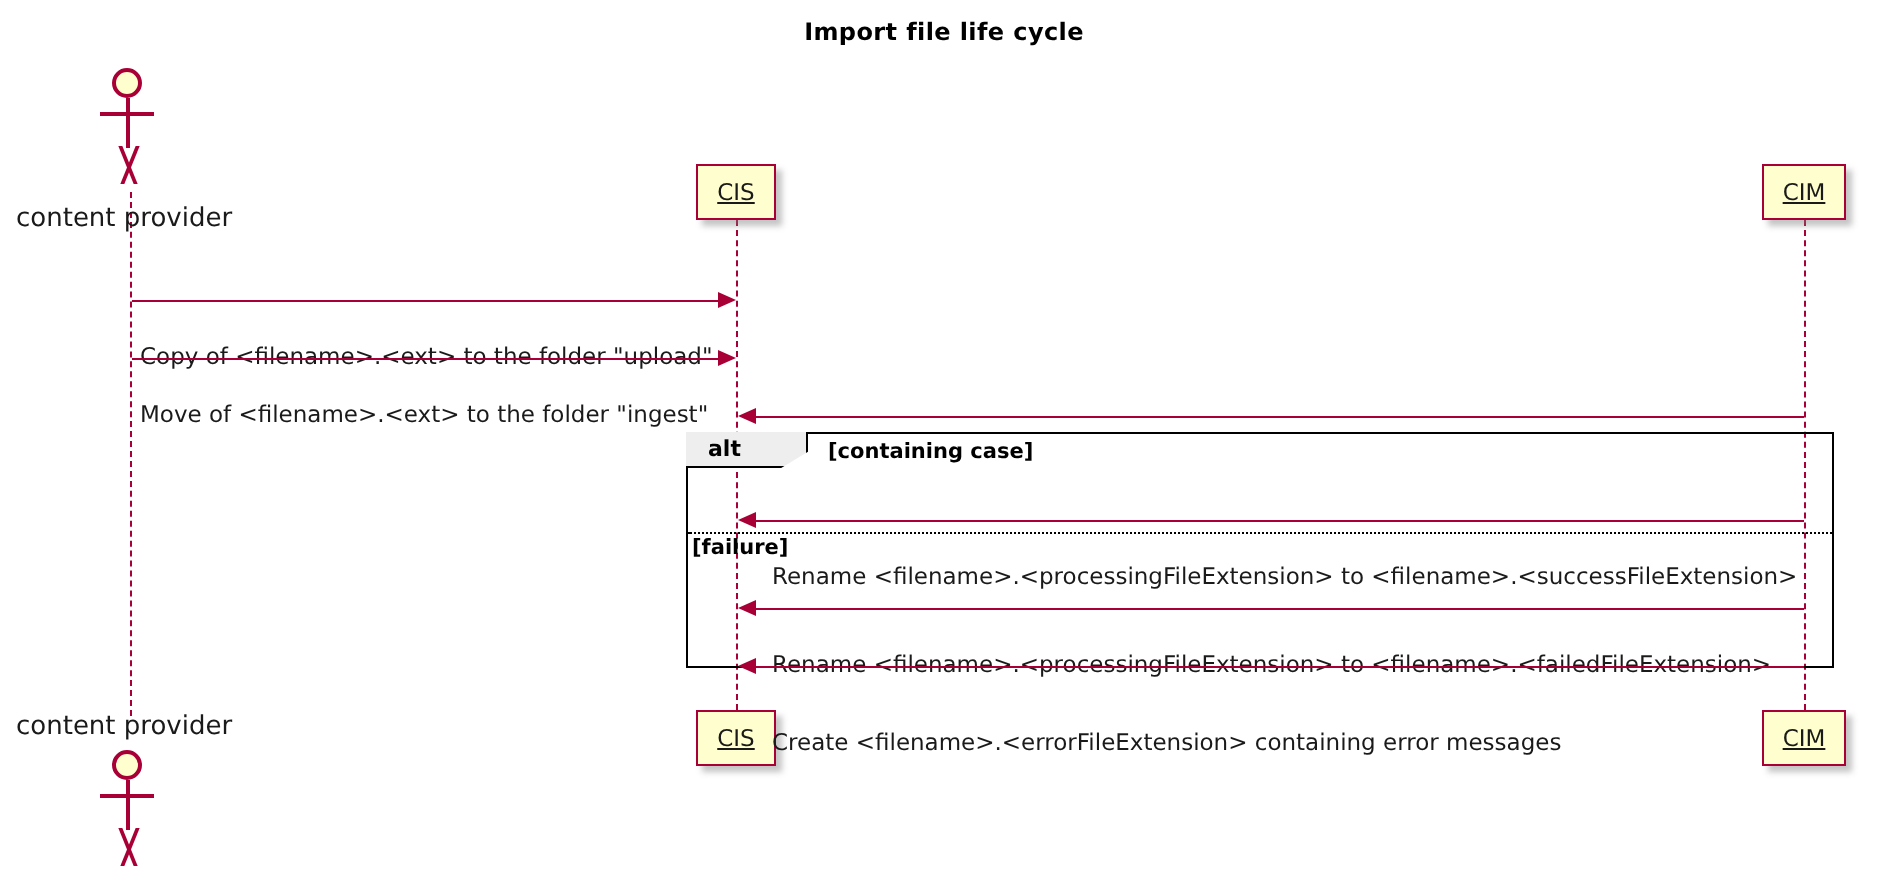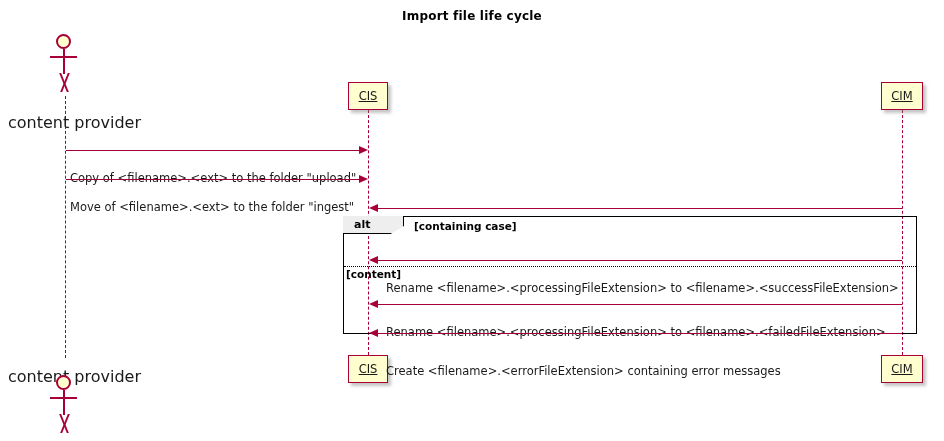--- a/index.html
+++ b/index.html
@@ -89,24 +89,23 @@
     left: 19px;
     top: 39px;
     width: 12px;
     height: 19px;
     border-left: 2px solid #a80036;
     transform: skewX(-22deg);
     box-sizing: border-box;
   }
   .actor-label {
     position: absolute;
-    font-size: 16px;
+    font-size: 13px;
     color: #1a1a1a;
     white-space: nowrap;
-    margin-top: 11px;
   }
 
   
   .participant {
     position: absolute;
     background: #fefece;
     border: 1.5px solid #a80036;
     box-shadow: 3px 3px 3px rgba(125,125,125,0.45);
     font-size: 11.5px;
     color: #1a1a1a;
@@ -227,21 +226,21 @@
 
   <div class="frag-box" style="left:343px; top:216px; width:574px; height:118px;"></div>
   <div class="frag-tab" style="left:343px; top:216px; width:61px; height:18px;">alt</div>
   <div class="frag-guard" style="left:414px; top:220px;">[containing case]</div>
 
   <div class="msg-label" style="left:386px; top:241px;">Rename &lt;filename&gt;.&lt;processingFileExtension&gt; to &lt;filename&gt;.&lt;successFileExtension&gt;</div>
   <div class="msg-line" style="left:378px; top:260px; width:524px;"></div>
   <div class="arrow-head left" style="left:369px; top:256px;"></div>
 
   <div class="frag-divider" style="left:344px; top:266px; width:572px;"></div>
-  <div class="frag-guard" style="left:346px; top:268px;">[content]</div>
+  <div class="frag-guard" style="left:346px; top:268px;">[failure]</div>
 
   <div class="msg-label" style="left:386px; top:285px;">Rename &lt;filename&gt;.&lt;processingFileExtension&gt; to &lt;filename&gt;.&lt;failedFileExtension&gt;</div>
   <div class="msg-line" style="left:378px; top:304px; width:524px;"></div>
   <div class="arrow-head left" style="left:369px; top:300px;"></div>
 
   <div class="msg-label" style="left:386px; top:324px;">Create &lt;filename&gt;.&lt;errorFileExtension&gt; containing error messages</div>
   <div class="msg-line" style="left:378px; top:333px; width:524px;"></div>
   <div class="arrow-head left" style="left:369px; top:329px;"></div>
 
 </div>

